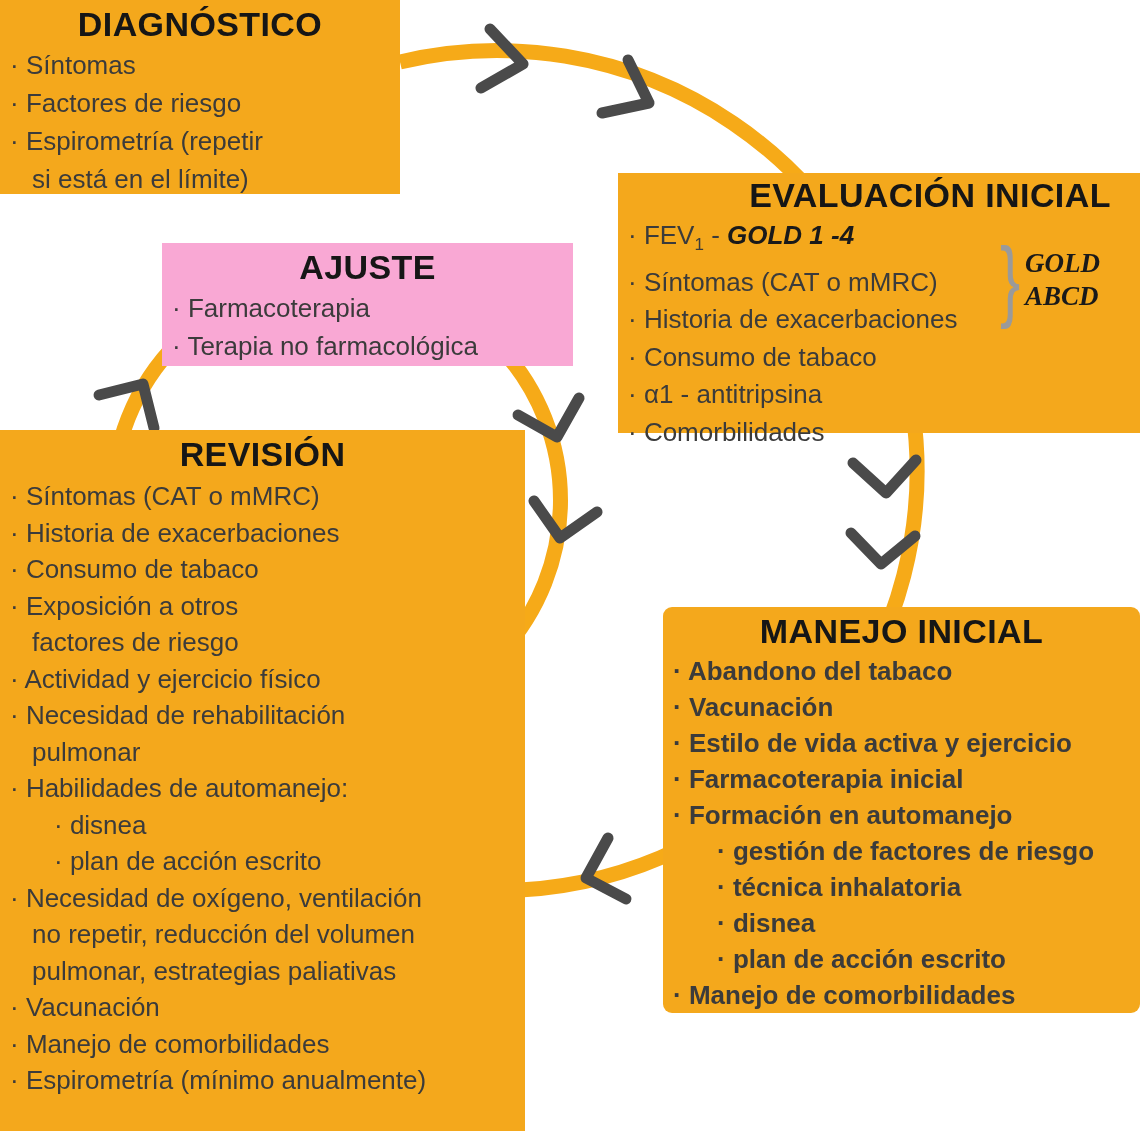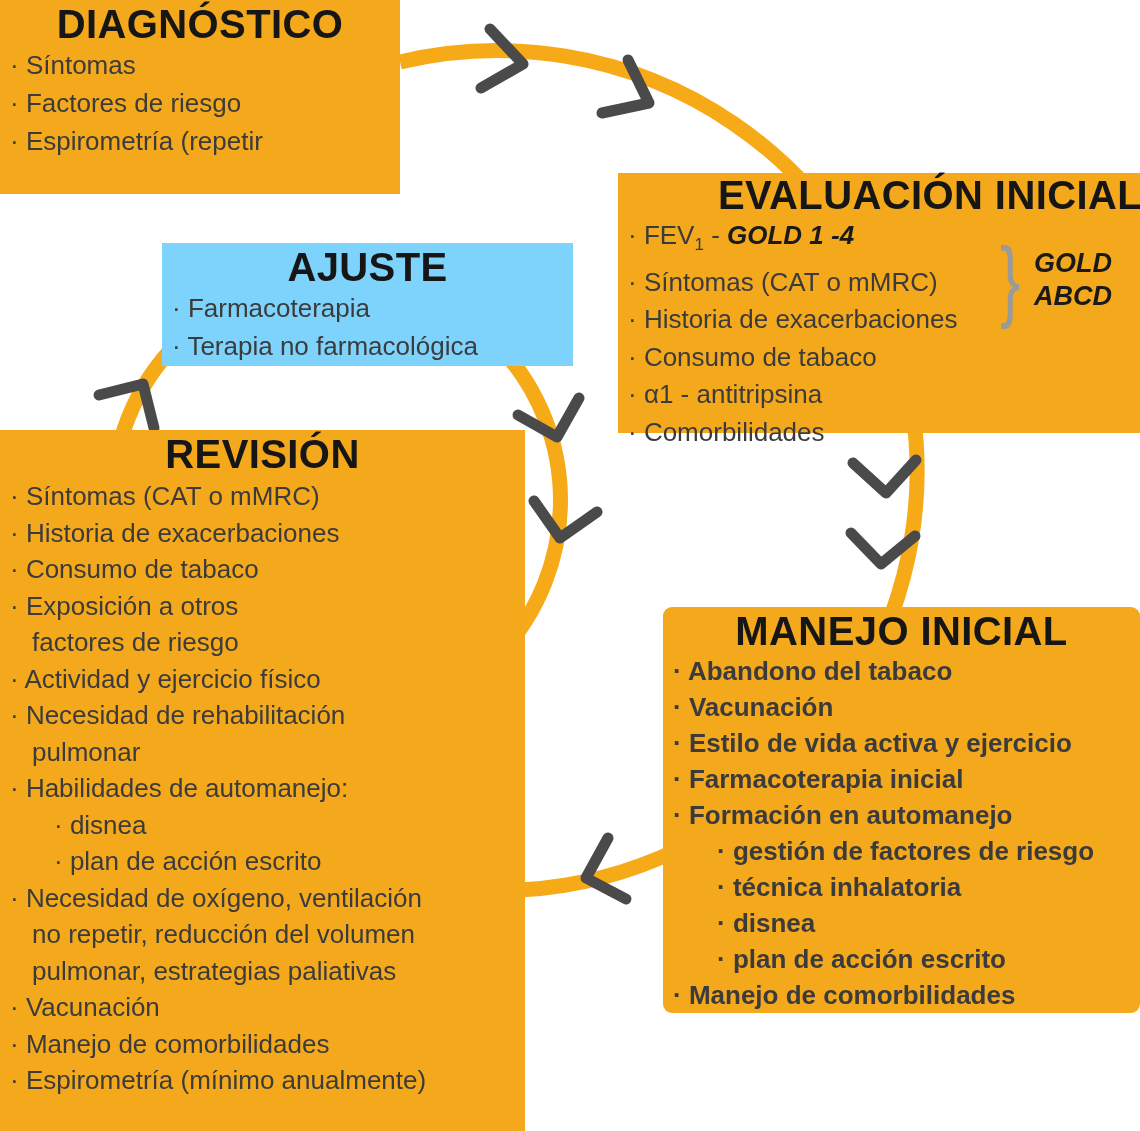--- a/index.html
+++ b/index.html
@@ -4,21 +4,21 @@
 <style>
   html,body{margin:0;padding:0;background:#ffffff;}
   .stage{
     position:relative;width:1140px;height:1131px;overflow:hidden;
     background:#ffffff;
     font-family:"Liberation Sans","DejaVu Sans",sans-serif;
   }
   .arc-layer{position:absolute;left:0;top:0;}
   .box{position:absolute;box-sizing:border-box;}
   .title{
-    font-size:40px;font-weight:700;text-align:center;
+    font-size:34px;font-weight:700;text-align:center;
     letter-spacing:0.4px;line-height:32px;
   }
   .lines{font-size:26px;padding-top:6px;}
   .li{line-height:38px;padding-left:10px;white-space:nowrap;}
   .li.wrap{padding-left:32px;}
   .li.sub{padding-left:54px;}
   
   #box-diagnostico{left:0;top:0;width:400px;height:194px;padding-top:8px;}
   #box-evaluacion{left:618px;top:173px;width:624px;height:260px;padding-top:6px;}
   #box-evaluacion .li{line-height:37.5px;}
@@ -28,21 +28,21 @@
   #box-revision .li{line-height:36.5px;}
   #box-manejo{left:663px;top:607px;width:477px;height:406px;padding-top:8px;border-radius:9px;}
   #box-manejo .li{line-height:36px;}
   
   .fev sub{font-size:17px;}
   .hl{font-weight:700;font-style:italic;}
   
   .brace-group{position:absolute;left:378px;top:68px;display:flex;align-items:center;}
   .brace{font-size:84px;line-height:78px;font-weight:400;
          transform:scale(0.72,1.05);transform-origin:center;}
-  .brace-labels{font-size:27px;font-weight:700;font-style:italic;line-height:33px;margin-left:10px;}
+  .brace-labels{font-size:27px;font-weight:700;font-style:italic;line-height:33px;margin-left:1px;font-family:Liberation Serif, serif;}
 </style>
 </head>
 <body>
 
 <div class="stage">
 
   <svg class="arc-layer" width="1140" height="1131" viewBox="0 0 1140 1131">
 
     <path d="M 400 62 A 420 420 0 1 1 520 890" fill="none" stroke-width="15" stroke="#F6AA18"></path>
 
@@ -60,20 +60,21 @@
     </g>
   </svg>
 
   <div class="box" id="box-diagnostico" style="background-color: rgb(244, 168, 28);">
     <div class="title" style="color: rgb(22, 22, 22);">DIAGNÓSTICO</div>
     <div class="lines" style="color: rgb(59, 59, 59);">
 
     <div class="li">· Síntomas</div>
         <div class="li">· Factores de riesgo</div>
         <div class="li">· Espirometría (repetir</div>
+        <div class="li wrap">si está en el límite)</div>
       </div>
   </div>
 
   <div class="box" id="box-evaluacion" style="background-color: rgb(244, 168, 28);">
     <div class="title" style="color: rgb(22, 22, 22);">EVALUACIÓN INICIAL</div>
     <div class="lines" style="color: rgb(59, 59, 59);">
       <div class="li fev"><span>· FEV</span><sub>1</sub><span> - </span><span class="hl" style="color: rgb(26, 26, 26);">GOLD 1 -4</span></div>
       <div>
 
       <div class="li">· Síntomas (CAT o mMRC)</div>
@@ -85,21 +86,21 @@
     </div>
     <div class="brace-group">
       <span class="brace" style="color: rgb(154, 154, 154);">}</span>
       <div class="brace-labels" style="color: rgb(26, 26, 26);">
         <div>GOLD</div>
         <div>ABCD</div>
       </div>
     </div>
   </div>
 
-  <div class="box" id="box-ajuste" style="background-color: #7dd3fc;">
+  <div class="box" id="box-ajuste" style="background-color: #f9a8d4;">
     <div class="title" style="color: rgb(22, 22, 22);">AJUSTE</div>
     <div class="lines" style="color: rgb(59, 59, 59);">
 
     <div class="li">· Farmacoterapia</div>
         <div class="li">· Terapia no farmacológica</div>
       </div>
   </div>
 
   <div class="box" id="box-revision" style="background-color: rgb(244, 168, 28);">
     <div class="title" style="color: rgb(22, 22, 22);">REVISIÓN</div>

